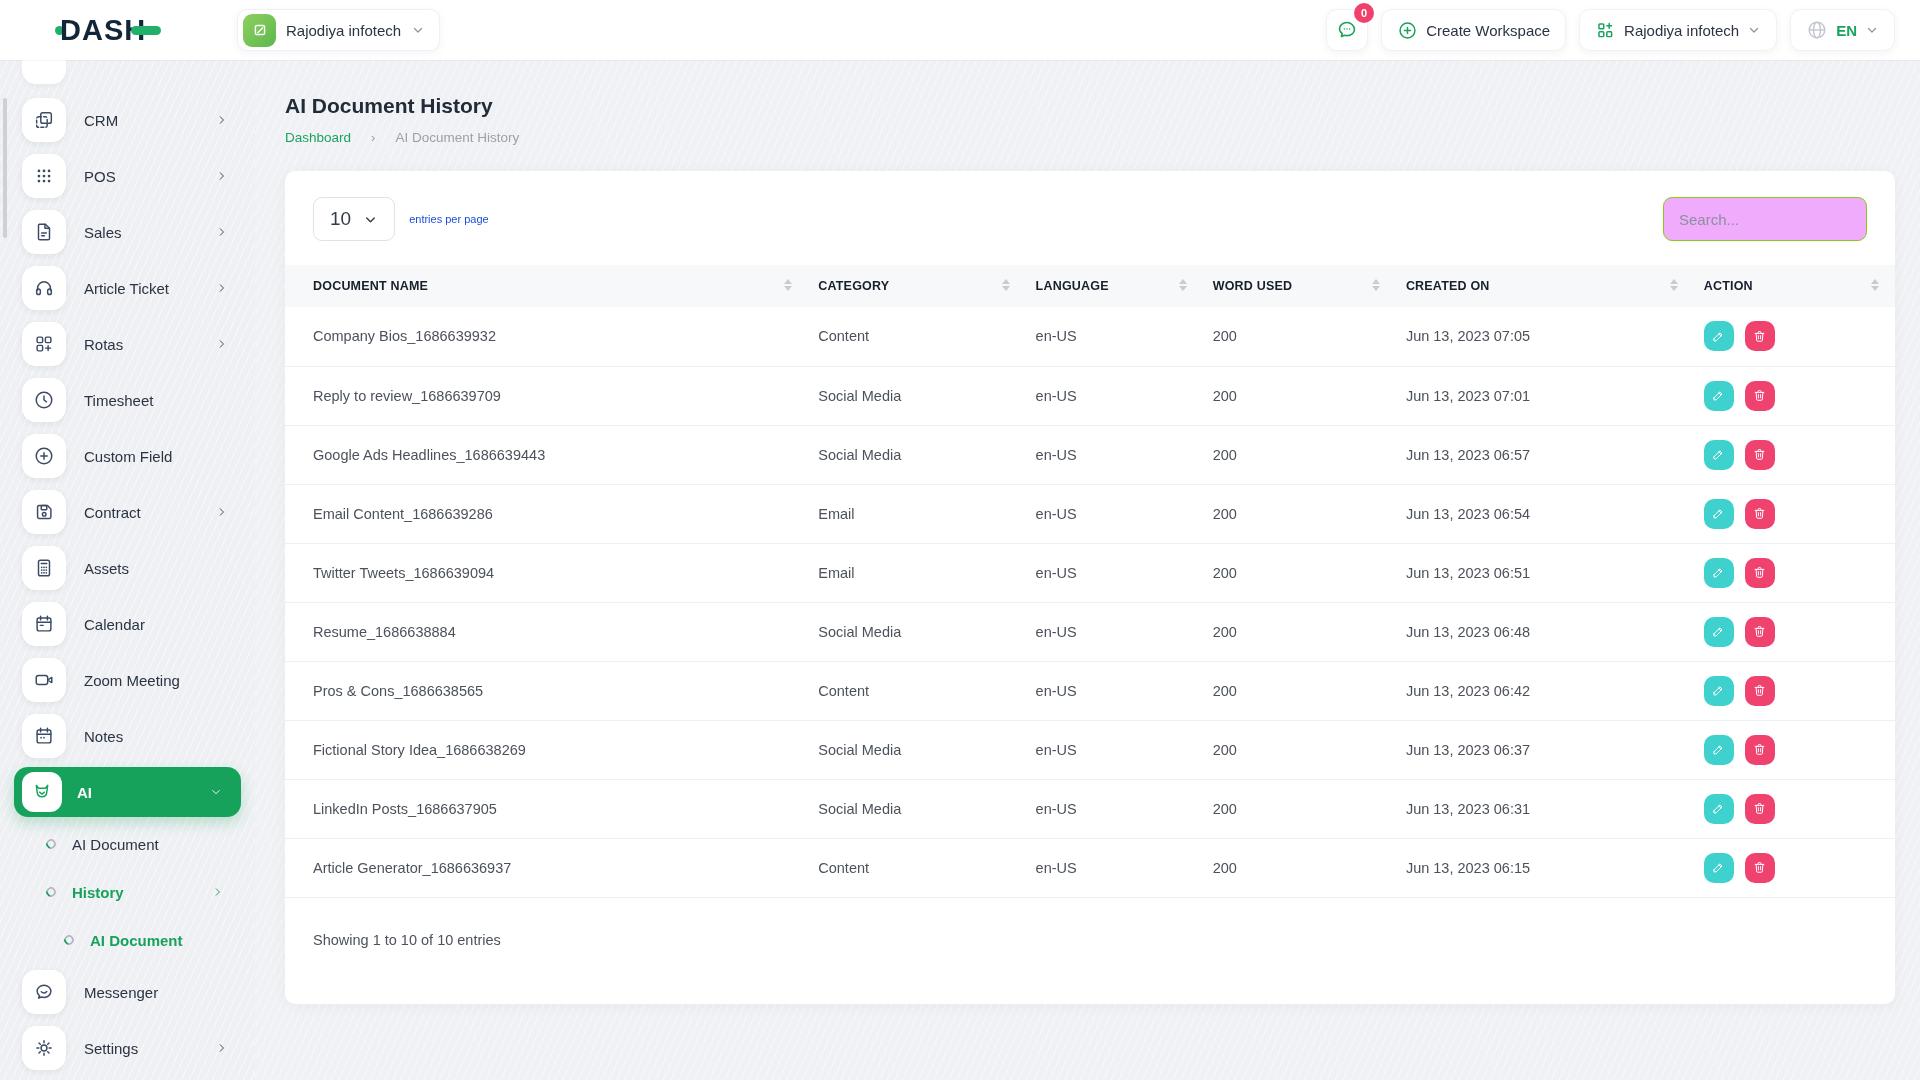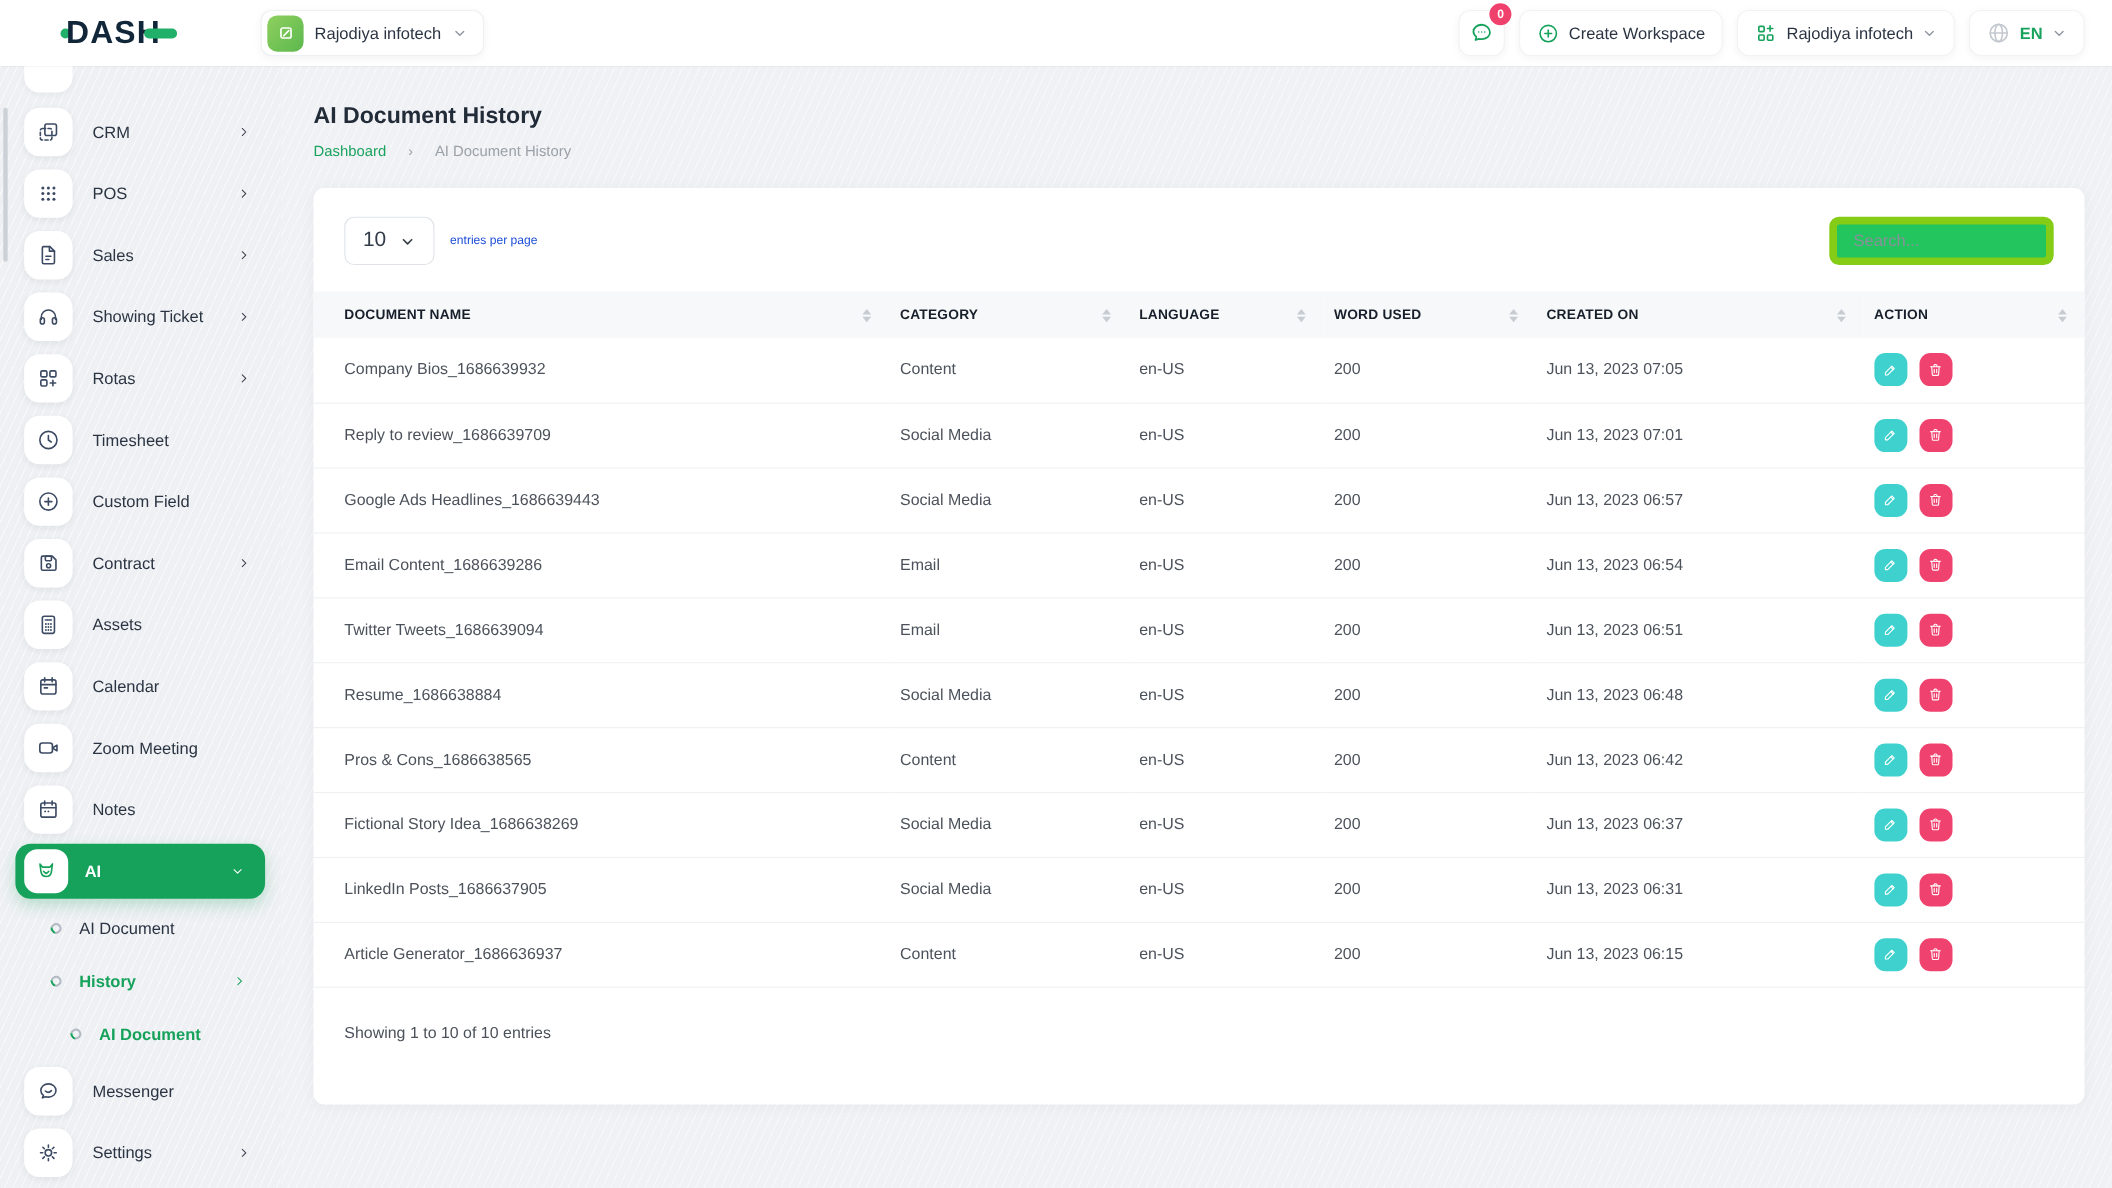--- a/index.html
+++ b/index.html
@@ -91,31 +91,31 @@
     box-shadow:0 2px 14px rgba(20,30,50,.04);
   }
   .toolbar { display:flex; align-items:center; padding:26px 28px 24px; }
   .page-size {
     display:flex; align-items:center; gap:12px; border:1px solid #dfe3e8; border-radius:9px;
     height:44px; padding:0 16px; cursor:pointer; background:#fff;
   }
   .page-size .ps-value { font-size:19px; color:#333c49; }
   .entries-label { margin-left:14px; font-size:11px; color:#1d4ed8;text-align:center; }
   .search-input {
-    margin-left:auto; width:204px; height:44px; border:7px solid #84cc16; border-radius:9px;
-    padding:0 15px; font-size:15px; color:#333c49; outline:none; background:#22c55e;
+    margin-left:auto; width:204px; height:44px; border:1px solid #84cc16; border-radius:9px;
+    padding:0 15px; font-size:15px; color:#333c49; outline:none; background:#f0abfc;
     font-family:"Liberation Sans","DejaVu Sans",sans-serif;
   }
   .search-input::placeholder { color:#8a919b; }
   table.data { width:100%; border-collapse:collapse; }
   table.data thead th {
     background:#f7f8fa; height:42px; text-align:left; font-size:12.5px; font-weight:700;
     color:#171f2b; letter-spacing:.2px; padding:0 10px; cursor:pointer; white-space:nowrap;
   }
-  table.data th .th-inner { display:flex; align-items:flex-end; justify-content:space-between; gap:6px; }
+  table.data th .th-inner { display:flex; align-items:flex-start; justify-content:space-between; gap:6px; }
   .sorter { display:inline-flex; flex-direction:column; gap:2px; margin-right:6px; }
   .sorter i { display:block; width:0; height:0; border-left:4px solid transparent; border-right:4px solid transparent; }
   .sorter .up { border-bottom:5px solid #c7ccd3; }
   .sorter .dn { border-top:5px solid #c7ccd3; }
   table.data td {
     height:59px; border-bottom:1px solid #eef0f2; font-size:14.5px; color:#4c525b; padding:0 10px;
   }
   table.data th:first-child, table.data td:first-child { padding-left:28px; }
   .col-name { width:32.5%; } .col-cat { width:13.5%; } .col-lang { width:11%; }
   .col-words { width:12%; } .col-created { width:18.5%; } .col-action { width:12.5%; }
@@ -263,21 +263,21 @@
         </span>
       </div>
       <div class="side-item">
         <span class="icon-box">
           <svg width="22" height="22" viewBox="0 0 24 24" fill="none" stroke="currentColor" stroke-width="1.6" stroke-linecap="round" stroke-linejoin="round">
             <path d="M5 14.5v-2.3a7 7 0 0 1 14 0v2.3"></path>
             <rect x="4" y="13" width="4" height="6.2" rx="2"></rect>
             <rect x="16" y="13" width="4" height="6.2" rx="2"></rect>
           </svg>
         </span>
-        <span class="side-label">Showing Ticket</span>
+        <span class="side-label">Article Ticket</span>
         <span class="side-chev">
           <svg width="14" height="14" viewBox="0 0 24 24" fill="none" stroke="currentColor" stroke-width="1.6" stroke-linecap="round" stroke-linejoin="round">
             <path d="M9 6.5l5.5 5.5L9 17.5"></path>
           </svg>
         </span>
       </div>
       <div class="side-item">
         <span class="icon-box">
           <svg width="22" height="22" viewBox="0 0 24 24" fill="none" stroke="currentColor" stroke-width="1.6" stroke-linecap="round" stroke-linejoin="round">
             <rect x="4.5" y="4.5" width="6" height="6" rx="1.4"></rect>

